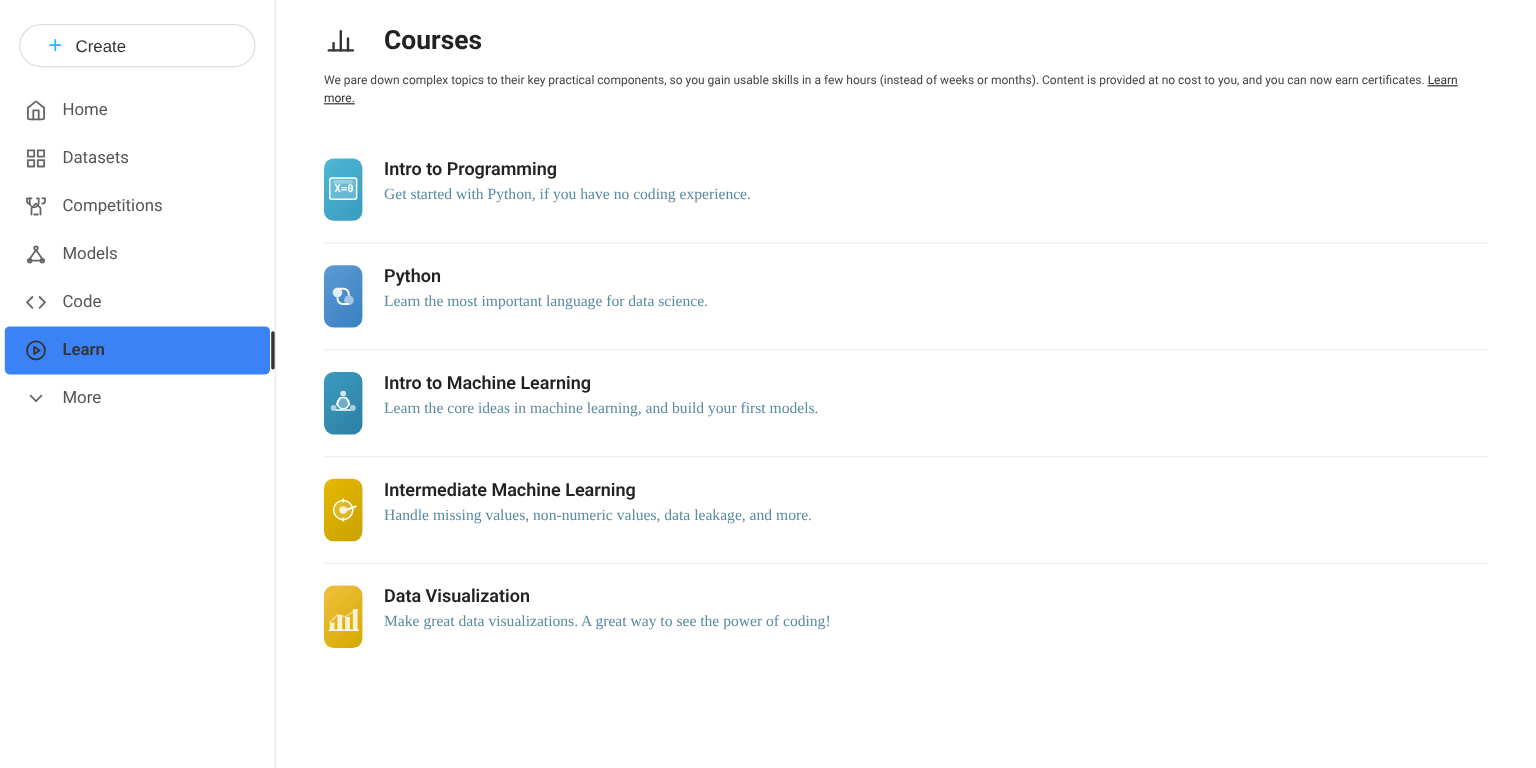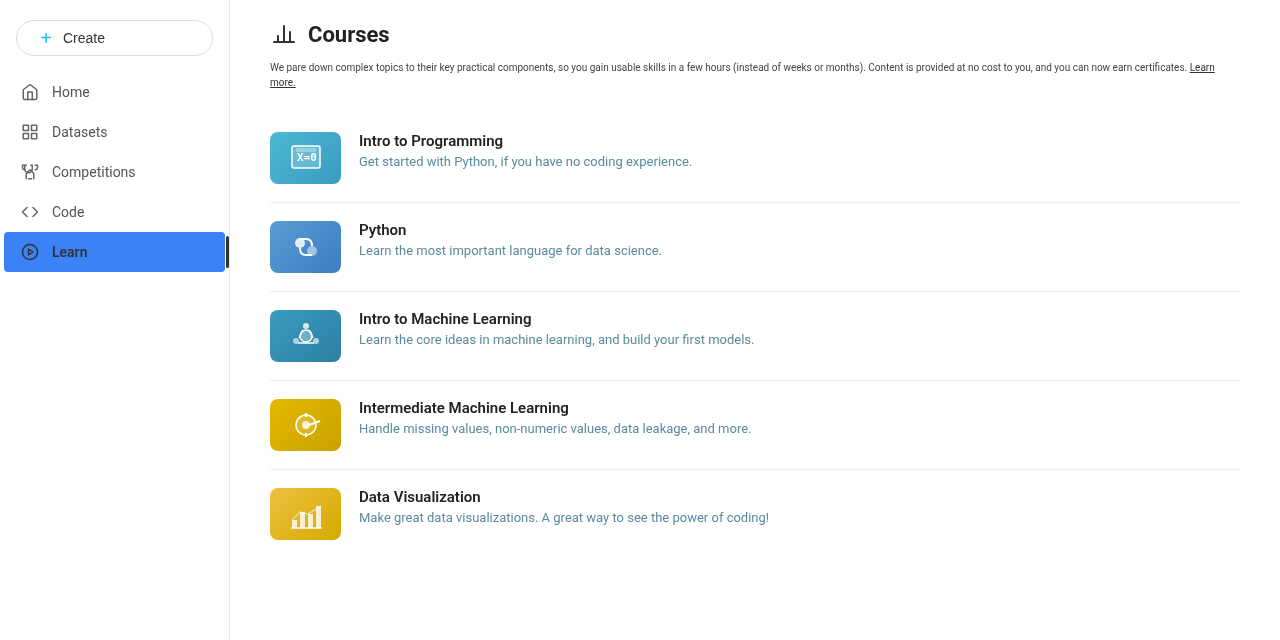--- a/index.html
+++ b/index.html
@@ -81,21 +81,21 @@
     
     #main {
       flex: 1;
       overflow-y: auto;
       padding: 20px 40px;
       background: #fff;
     }
     .courses-header {
       display: flex;
       align-items: center;
-      gap: 10px;
+      gap: 22px;
       margin-bottom: 12px;
     }
     .courses-title {
       font-size: 22px;
       font-weight: 700;
       color: #222;
     }
     .courses-desc {
       font-size: 10px;
       color: #444;
@@ -110,39 +110,40 @@
     .course-item {
       display: flex;
       align-items: flex-start;
       gap: 18px;
       padding: 18px 0;
       border-bottom: 1px solid #eee;
       cursor: pointer;
     }
     .course-item:last-child { border-bottom: none; }
     .course-icon {
-      width: 71px;
+      width: 32px;
       height: 52px;
       flex-shrink: 0;
       border-radius: 8px;
       overflow: hidden;
       display: flex;
       align-items: center;
       justify-content: center;
     }
     .course-info { flex: 1; }
     .course-name {
       font-size: 15px;
       font-weight: 600;
       color: #222;
       margin-bottom: 4px;
     }
     .course-desc {
       font-size: 13px;
       color: #5a8a9f;
+      font-family: Liberation Serif, serif;
     }
 
     
     .icon-blue-teal { background: linear-gradient(135deg, #4db8d4, #3a9bbf); }
     .icon-blue { background: linear-gradient(135deg, #5b9bd5, #3a7fc1); }
     .icon-teal-dark { background: linear-gradient(135deg, #3a9bbf, #2d7fa3); }
     .icon-yellow { background: linear-gradient(135deg, #f5c842, #e6b800); }
     .icon-yellow-dark { background: linear-gradient(135deg, #e6b800, #c9a200); }
     .icon-yellow2 { background: linear-gradient(135deg, #f0c040, #d4aa00); }
 
@@ -185,20 +186,33 @@
         <polyline points="7 21 7 14 12 9 17 14 17 21"></polyline>
         <path d="M7 3H5v5c0 2.76 2.24 5 5 5h0c2.76 0 5-2.24 5-5V3h-2"></path>
         <line x1="10" y1="21" x2="14" y2="21"></line>
         <path d="M5 3H2v3c0 1.66 1.34 3 3 3"></path>
         <path d="M19 3h3v3c0 1.66-1.34 3-3 3"></path>
       </svg>
     </span>
     <span>Competitions</span>
   </div>
 
+  <div class="nav-item">
+    <span class="nav-icon">
+      <svg viewBox="0 0 24 24" fill="none" stroke="#666" stroke-width="2" stroke-linecap="round" stroke-linejoin="round">
+        <circle cx="12" cy="5" r="2"></circle>
+        <circle cx="5" cy="19" r="2"></circle>
+        <circle cx="19" cy="19" r="2"></circle>
+        <line x1="12" y1="7" x2="5" y2="17"></line>
+        <line x1="12" y1="7" x2="19" y2="17"></line>
+        <line x1="5" y1="19" x2="19" y2="19"></line>
+      </svg>
+    </span>
+    <span>Models</span>
+  </div>
 
   <div class="nav-item">
     <span class="nav-icon">
       <svg viewBox="0 0 24 24" fill="none" stroke="#666" stroke-width="2" stroke-linecap="round" stroke-linejoin="round">
         <polyline points="16 18 22 12 16 6"></polyline>
         <polyline points="8 6 2 12 8 18"></polyline>
       </svg>
     </span>
     <span>Code</span>
   </div>
@@ -207,20 +221,28 @@
   <div class="nav-item active">
     <span class="nav-icon">
       <svg viewBox="0 0 24 24" fill="none" stroke="#333" stroke-width="2" stroke-linecap="round" stroke-linejoin="round">
         <circle cx="12" cy="12" r="10"></circle>
         <polygon points="10 8 16 12 10 16 10 8"></polygon>
       </svg>
     </span>
     <span>Learn</span>
   </div>
 
+  <div class="nav-item">
+    <span class="nav-icon">
+      <svg viewBox="0 0 24 24" fill="none" stroke="#666" stroke-width="2" stroke-linecap="round" stroke-linejoin="round">
+        <polyline points="6 9 12 15 18 9"></polyline>
+      </svg>
+    </span>
+    <span>More</span>
+  </div>
 </nav>
 
 <main id="main" class="scrollbar-hide">
   <div class="courses-header">
     <span class="nav-icon" style="width:28px;height:28px;">
       <svg viewBox="0 0 24 24" fill="none" stroke="#333" stroke-width="2" stroke-linecap="round" stroke-linejoin="round" style="width:24px;height:24px;">
         <line x1="18" y1="20" x2="18" y2="10"></line>
         <line x1="12" y1="20" x2="12" y2="4"></line>
         <line x1="6" y1="20" x2="6" y2="14"></line>
         <line x1="2" y1="20" x2="22" y2="20"></line>

